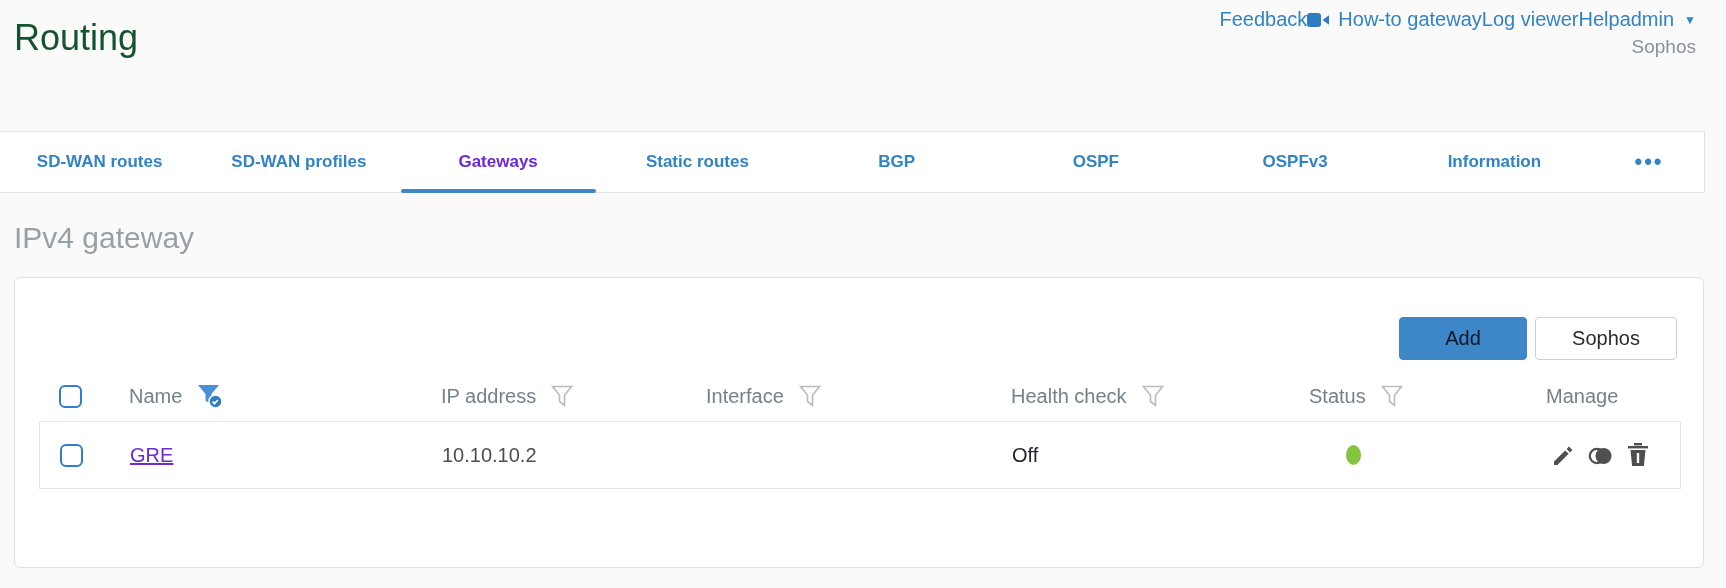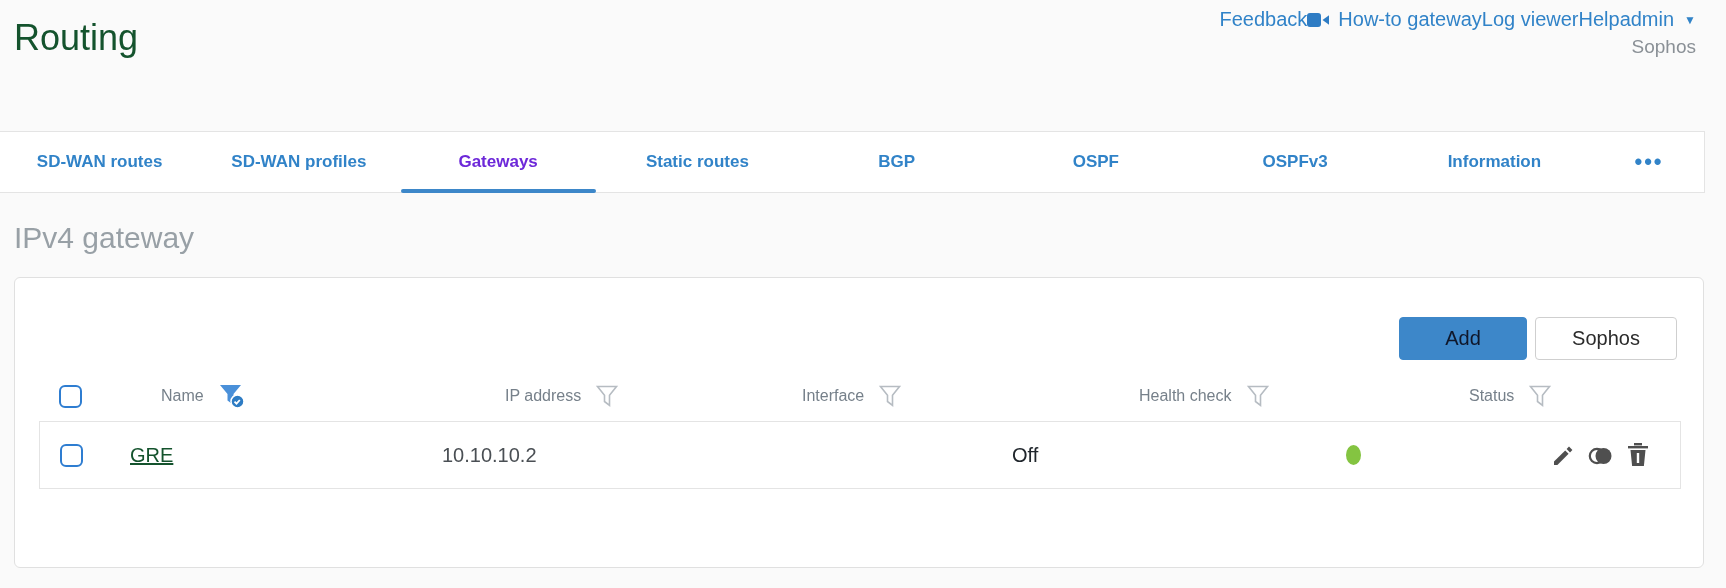--- a/index.html
+++ b/index.html
@@ -81,33 +81,33 @@
   }
 
   
   .grid-row {
     display:grid;
     grid-template-columns:90px 312px 265px 305px 298px 237px 1fr;
     align-items:center;
   }
   .thead {
     position:absolute; top:93px; left:24px; width:1642px; height:50px;
-    color:#76808a; font-size:16px;gap:32px;
+    color:#76808a; font-size:20px;
   }
   .th { display:flex; align-items:center; gap:14px; }
   .tbody-row {
     position:absolute; top:143px; left:24px; width:1642px; height:68px;
     border:1px solid #e4e4e4; background:#ffffff;
     font-size:20px;
   }
   .cb {
     width:23px; height:23px; margin-left:20px;
     border:2.5px solid #2e7dd1; border-radius:6px; background:#ffffff; cursor:pointer;
   }
-  .name-link { color:#14532d; text-decoration:underline; cursor:pointer; font-weight:400;margin-top:24px; }
+  .name-link { color:#6d28d9; text-decoration:underline; cursor:pointer; font-weight:400;margin-top:24px; }
   .cell-dim { color:#4a4f54; }
   .status-dot {
     width:15px; height:20px; border-radius:50%;
     background:#84c441; margin-left:36px;
   }
   .manage-cell { display:flex; align-items:center; gap:12px; padding-left:4px; }
   .micon { cursor:pointer; display:flex; align-items:center; }
   .filter-btn { display:flex; align-items:center; cursor:pointer; }
 </style>
 </head>

